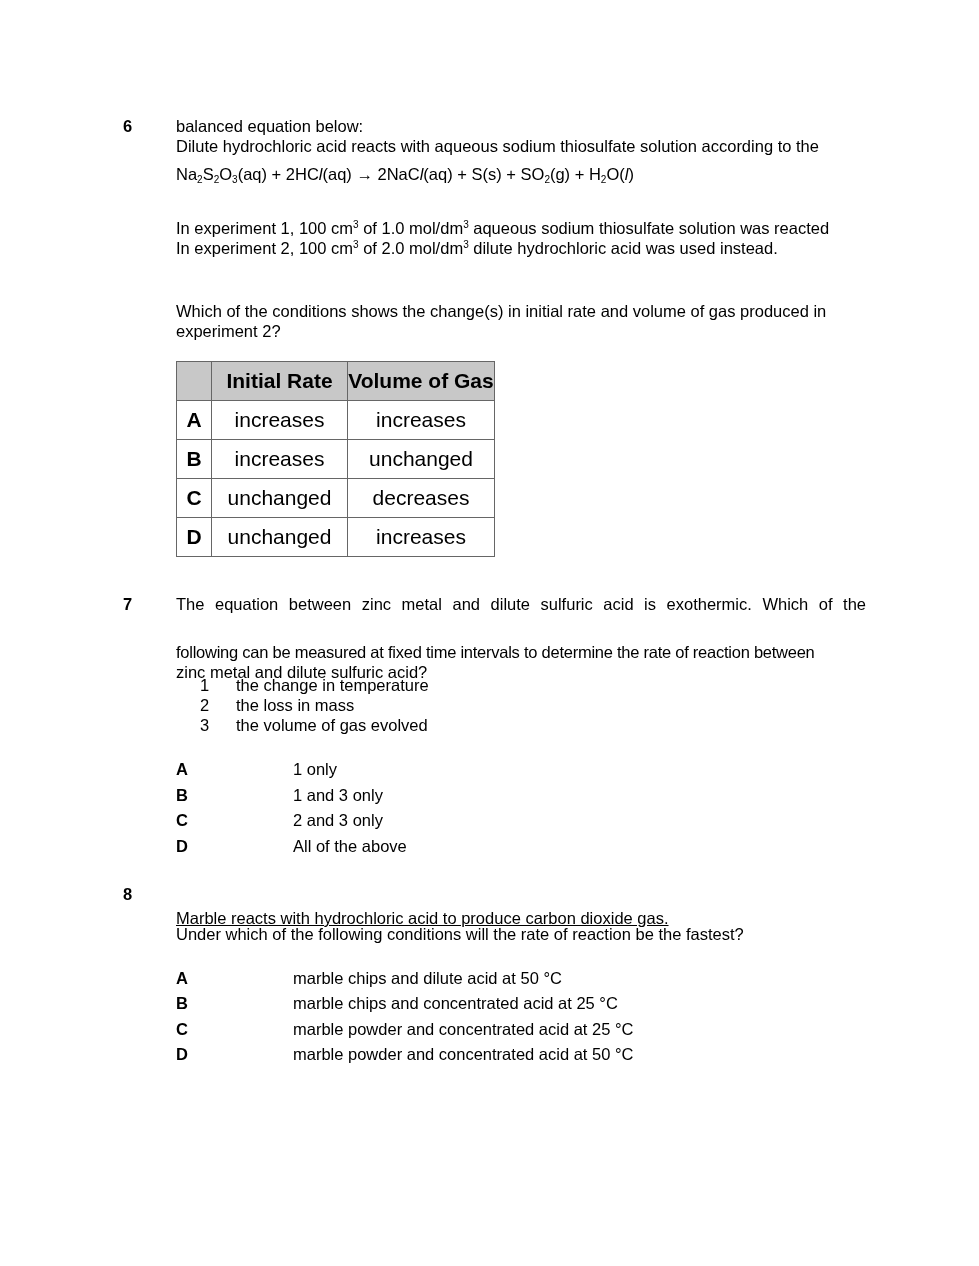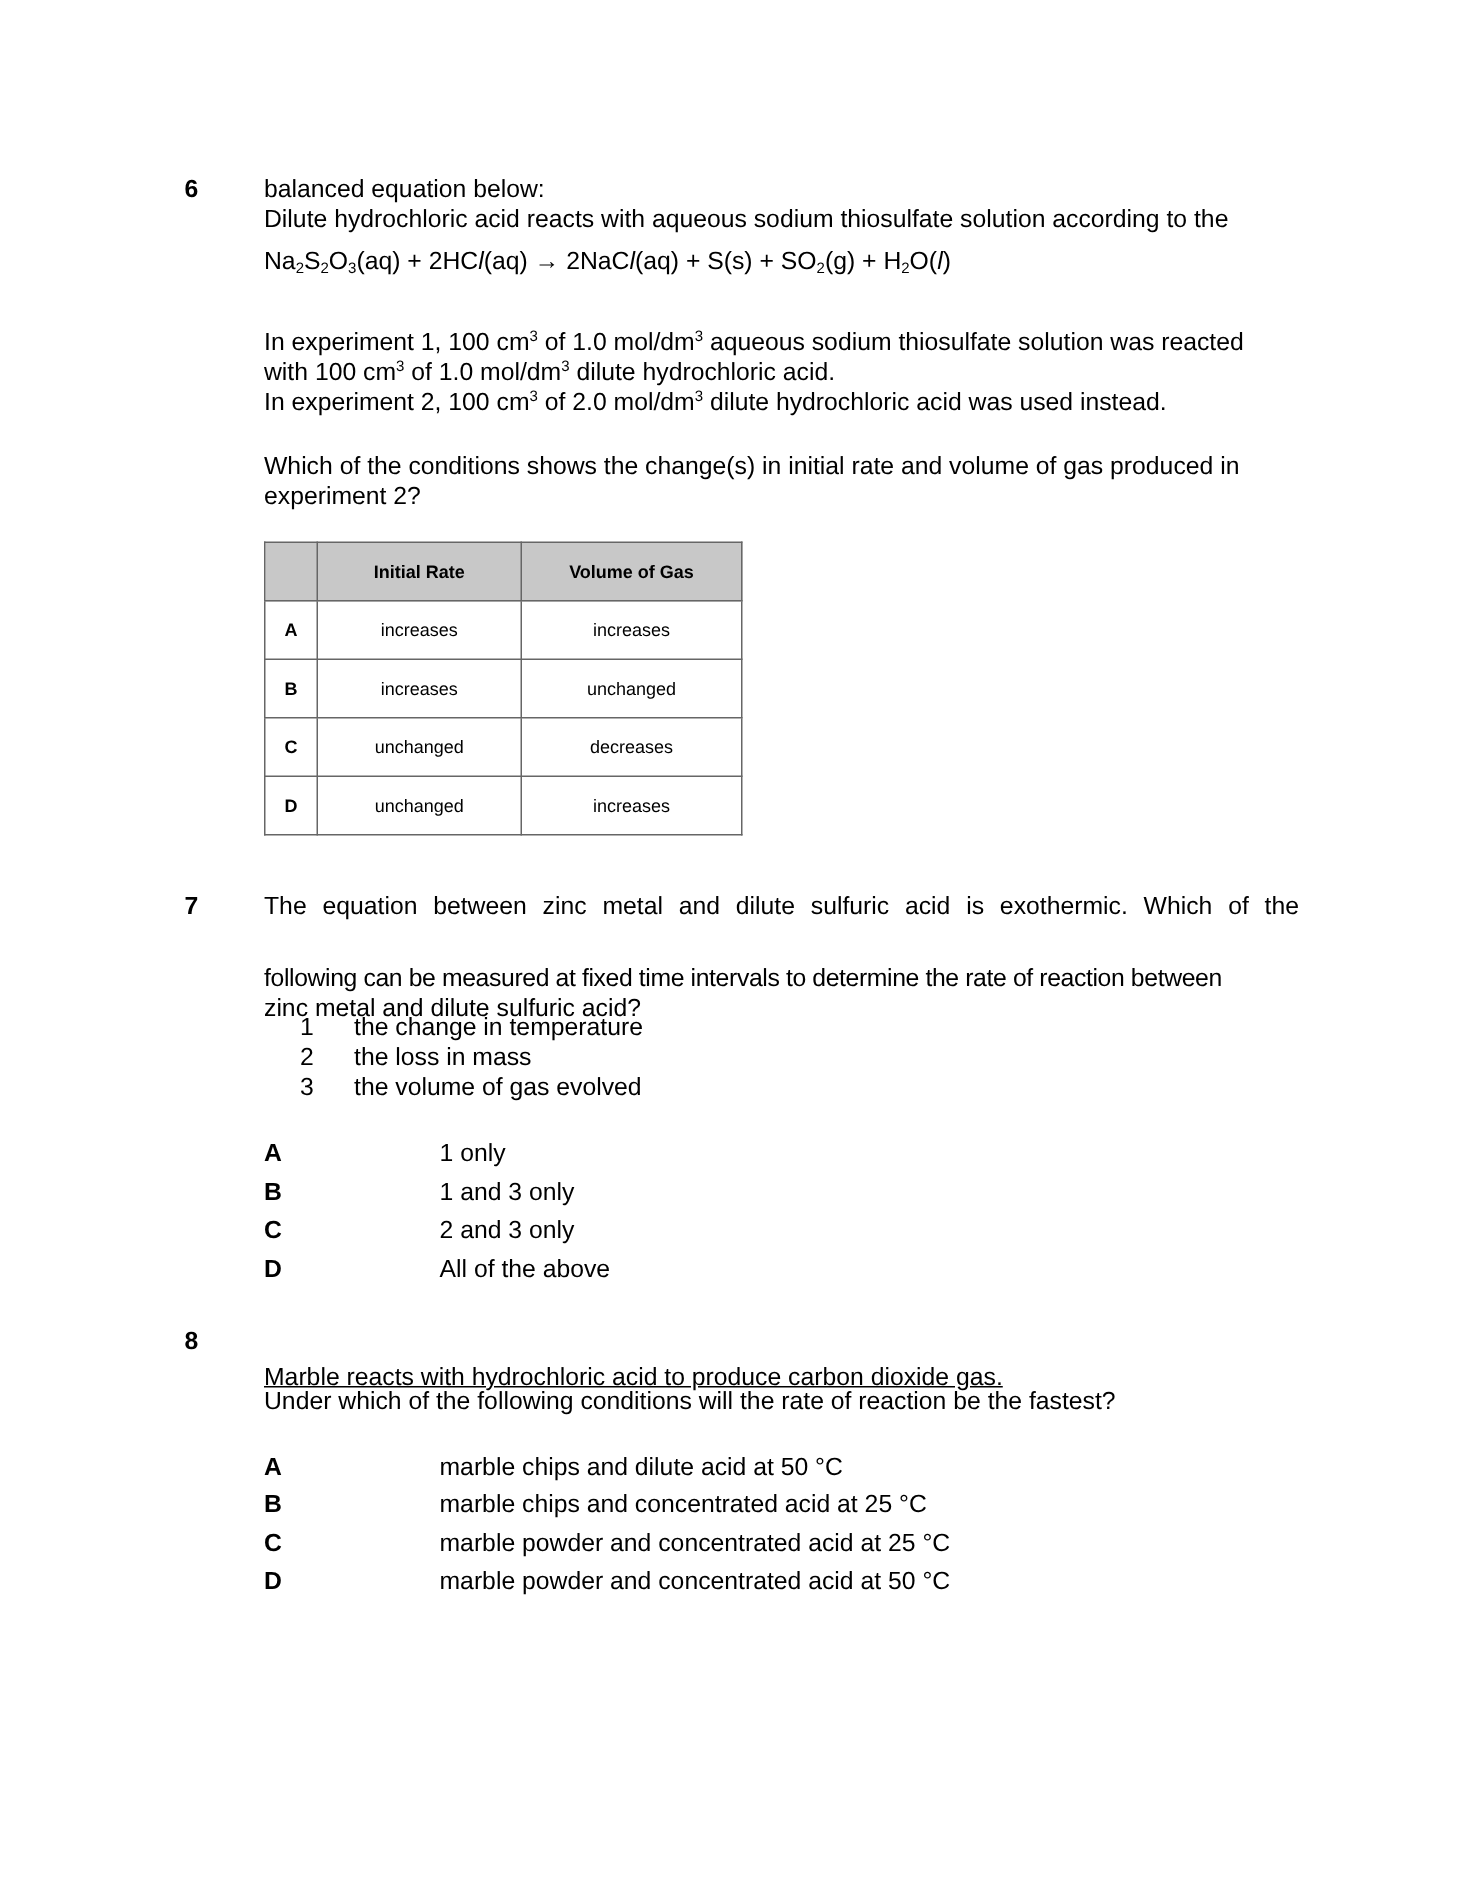--- a/index.html
+++ b/index.html
@@ -9,21 +9,21 @@
   }
   .q { position: absolute; left: 0; width: 979px; }
   .qnum { position: absolute; left: 123px; font-weight: bold; }
   .p { position: absolute; left: 176px; width: 690px; line-height: 20px; margin: 0; }
   .just { text-align: justify; }
   sub, sup { font-size: 10px; line-height: 0; }
   sub { vertical-align: -3px; }
   sup { vertical-align: 6px; }
   table.opts {
     position: absolute; left: 176px; border-collapse: collapse;
-    font-size: 12px;
+    font-size: 21px;
   }
   table.opts th, table.opts td {
     border: 1px solid #666; height: 38px; padding: 0; text-align: center;
   }
   table.opts th { background: #c8c8c8; font-weight: bold; }
   table.opts td.letter { font-weight: bold; width: 34px; }
   table.opts .c1 { width: 135px; }
   table.opts .c2 { width: 146px; }
   .stmt { position: absolute; left: 176px; line-height: 20px; }
   .stmt span.n { display: inline-block; width: 36px; }
@@ -37,21 +37,20 @@
 <div class="q">
   <div class="qnum" style="top:117px;">6</div>
   <div class="p" style="top:116px;">
     <div>balanced equation below:</div>
     <div>Dilute hydrochloric acid reacts with aqueous sodium thiosulfate solution according to the</div>
   </div>
   <div class="p" style="top:164px;"><span>Na</span><sub>2</sub><span>S</span><sub>2</sub><span>O</span><sub>3</sub><span>(aq) + 2HC</span><i>l</i><span>(aq) → 2NaC</span><i>l</i><span>(aq) + S(s) + SO</span><sub>2</sub><span>(g) + H</span><sub>2</sub><span>O(</span><i>l</i><span>)</span></div>
 
   <div class="p" style="top:218px;">
     <div><span>In experiment 1, 100 cm</span><sup>3</sup><span> of 1.0 mol/dm</span><sup>3</sup><span> aqueous sodium thiosulfate solution was reacted</span></div>
-    <div><span>with 100 cm</span><sup>3</sup><span> of 1.0 mol/dm</span><sup>3</sup><span> dilute hydrochloric acid.</span></div>
     <div><span>In experiment 2, 100 cm</span><sup>3</sup><span> of 2.0 mol/dm</span><sup>3</sup><span> dilute hydrochloric acid was used instead.</span></div>
   </div>
 
   <div class="p" style="top:301px;">
     <div>Which of the conditions shows the change(s) in initial rate and volume of gas produced in</div>
     <div>experiment 2?</div>
   </div>
 
   <table class="opts" style="top:361px;">
     <thead>

